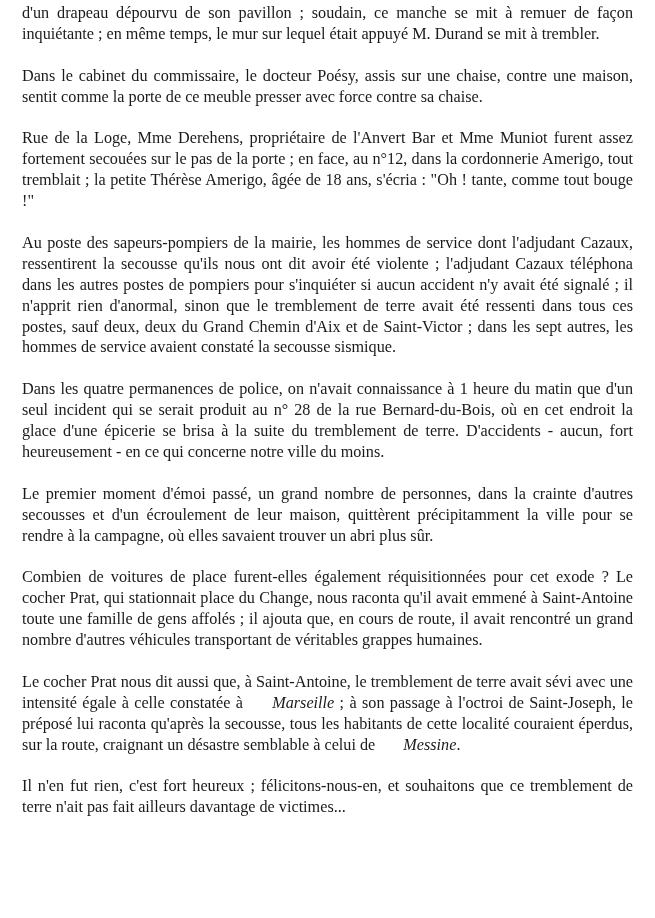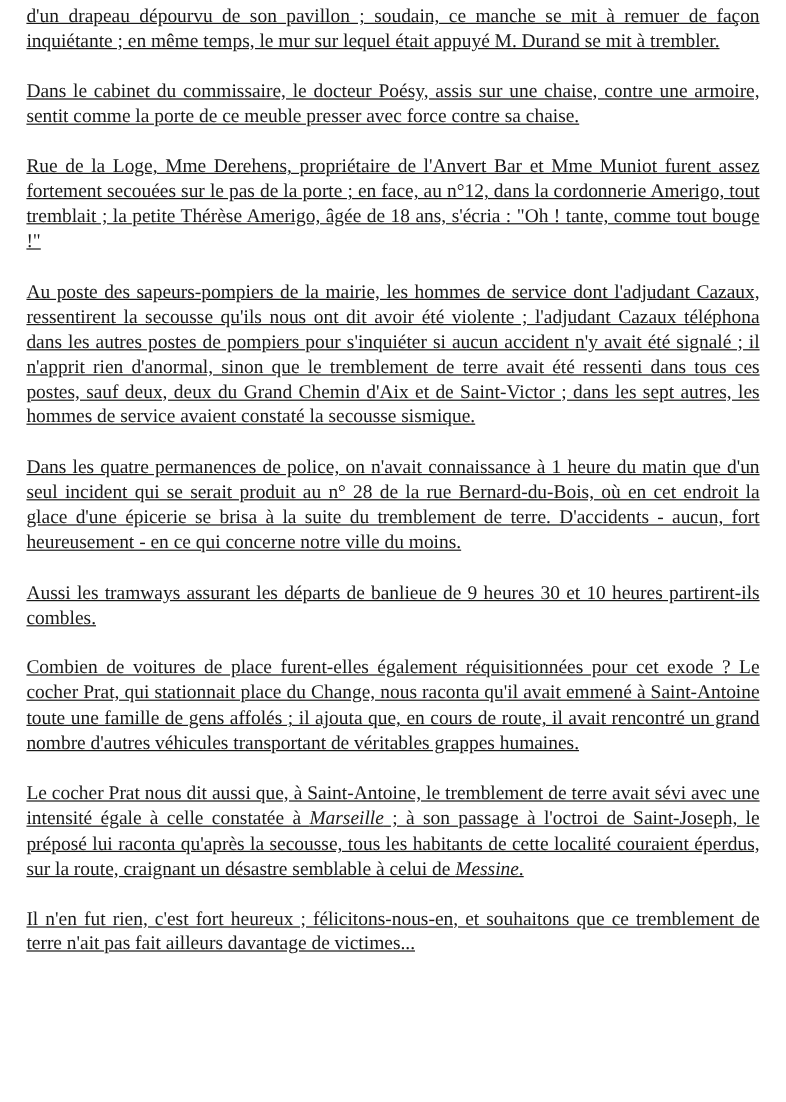--- a/index.html
+++ b/index.html
@@ -8,30 +8,30 @@
       position: absolute;
       left: 22px;
       top: 3px;
       width: 611px;
       font-family: "Liberation Serif", serif;
       font-size: 16.2px;
       line-height: 20.9px;
       color: #1a1a1a;
       text-align: justify;
     }
-    .para { margin: 0 0 20.9px 0; text-decoration: underline; }
-    .para em { font-style: italic; }
+    .para { margin: 0 0 20.9px 0; }
+    .para em { font-style: italic; margin-left: 24px; }
   </style>
 </head>
 <body>
 
 <div class="page">
   <p class="para">d'un drapeau dépourvu de son pavillon ; soudain, ce manche se mit à remuer de façon inquiétante ; en même temps, le mur sur lequel était appuyé M. Durand se mit à trembler.</p>
-  <p class="para">Dans le cabinet du commissaire, le docteur Poésy, assis sur une chaise, contre une armoire, sentit comme la porte de ce meuble presser avec force contre sa chaise.</p>
+  <p class="para">Dans le cabinet du commissaire, le docteur Poésy, assis sur une chaise, contre une maison, sentit comme la porte de ce meuble presser avec force contre sa chaise.</p>
   <p class="para">Rue de la Loge, Mme Derehens, propriétaire de l'Anvert Bar et Mme Muniot furent assez fortement secouées sur le pas de la porte ; en face, au n°12, dans la cordonnerie Amerigo, tout tremblait ; la petite Thérèse Amerigo, âgée de 18 ans, s'écria : "Oh ! tante, comme tout bouge !"</p>
   <p class="para">Au poste des sapeurs-pompiers de la mairie, les hommes de service dont l'adjudant Cazaux, ressentirent la secousse qu'ils nous ont dit avoir été violente ; l'adjudant Cazaux téléphona dans les autres postes de pompiers pour s'inquiéter si aucun accident n'y avait été signalé ; il n'apprit rien d'anormal, sinon que le tremblement de terre avait été ressenti dans tous ces postes, sauf deux, deux du Grand Chemin d'Aix et de Saint-Victor ; dans les sept autres, les hommes de service avaient constaté la secousse sismique.</p>
   <p class="para">Dans les quatre permanences de police, on n'avait connaissance à 1 heure du matin que d'un seul incident qui se serait produit au n° 28 de la rue Bernard-du-Bois, où en cet endroit la glace d'une épicerie se brisa à la suite du tremblement de terre. D'accidents - aucun, fort heureusement - en ce qui concerne notre ville du moins.</p>
-  <p class="para">Aussi les tramways assurant les départs de banlieue de 9 heures 30 et 10 heures partirent-ils combles.</p>
+  <p class="para">Le premier moment d'émoi passé, un grand nombre de personnes, dans la crainte d'autres secousses et d'un écroulement de leur maison, quittèrent précipitamment la ville pour se rendre à la campagne, où elles savaient trouver un abri plus sûr.</p>
   <p class="para">Combien de voitures de place furent-elles également réquisitionnées pour cet exode ? Le cocher Prat, qui stationnait place du Change, nous raconta qu'il avait emmené à Saint-Antoine toute une famille de gens affolés ; il ajouta que, en cours de route, il avait rencontré un grand nombre d'autres véhicules transportant de véritables grappes humaines.</p>
   <p class="para"><span>Le cocher Prat nous dit aussi que, à Saint-Antoine, le tremblement de terre avait sévi avec une intensité égale à celle constatée à </span><em>Marseille</em><span> ; à son passage à l'octroi de Saint-Joseph, le préposé lui raconta qu'après la secousse, tous les habitants de cette localité couraient éperdus, sur la route, craignant un désastre semblable à celui de </span><em>Messine</em><span>.</span></p>
   <p class="para">Il n'en fut rien, c'est fort heureux ; félicitons-nous-en, et souhaitons que ce tremblement de terre n'ait pas fait ailleurs davantage de victimes...</p>
 
 </div>
 
 </body></html>

